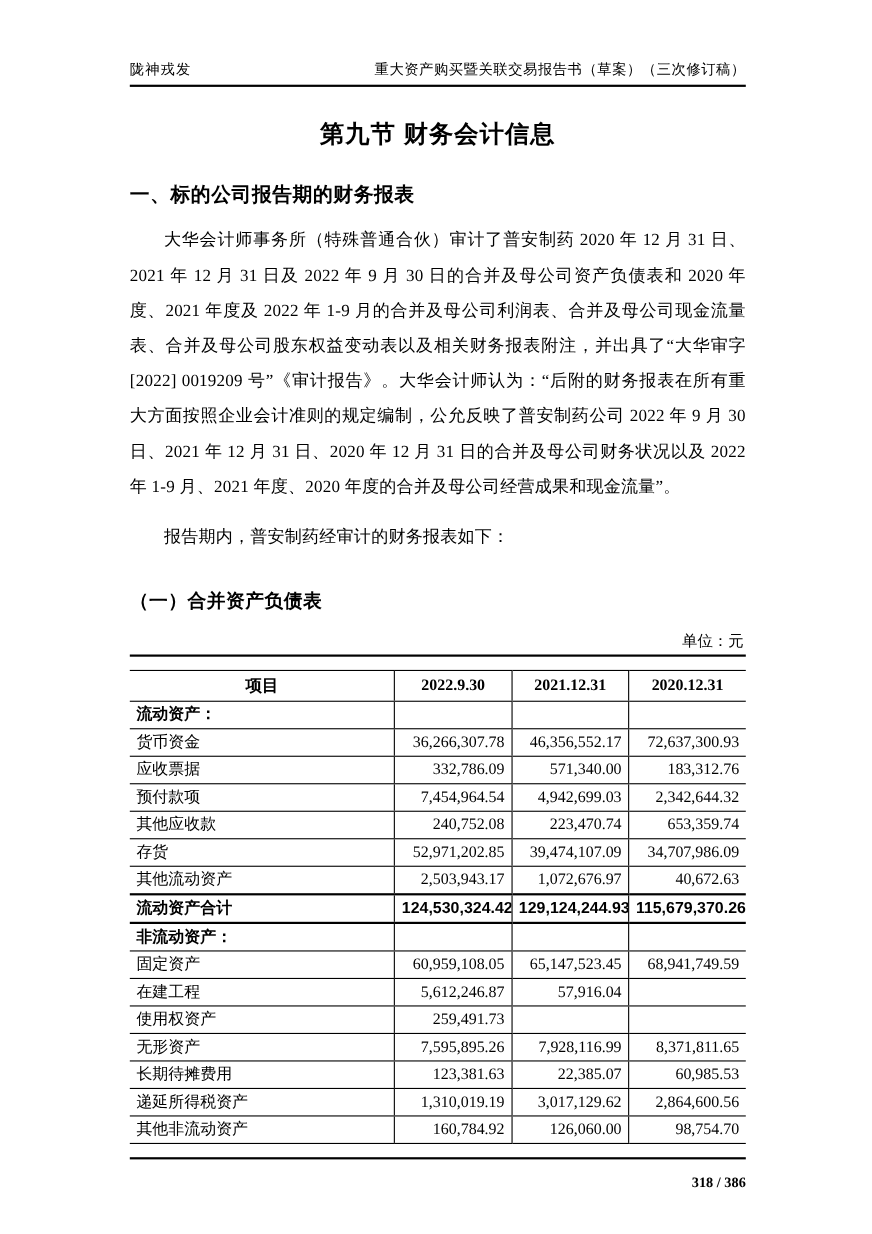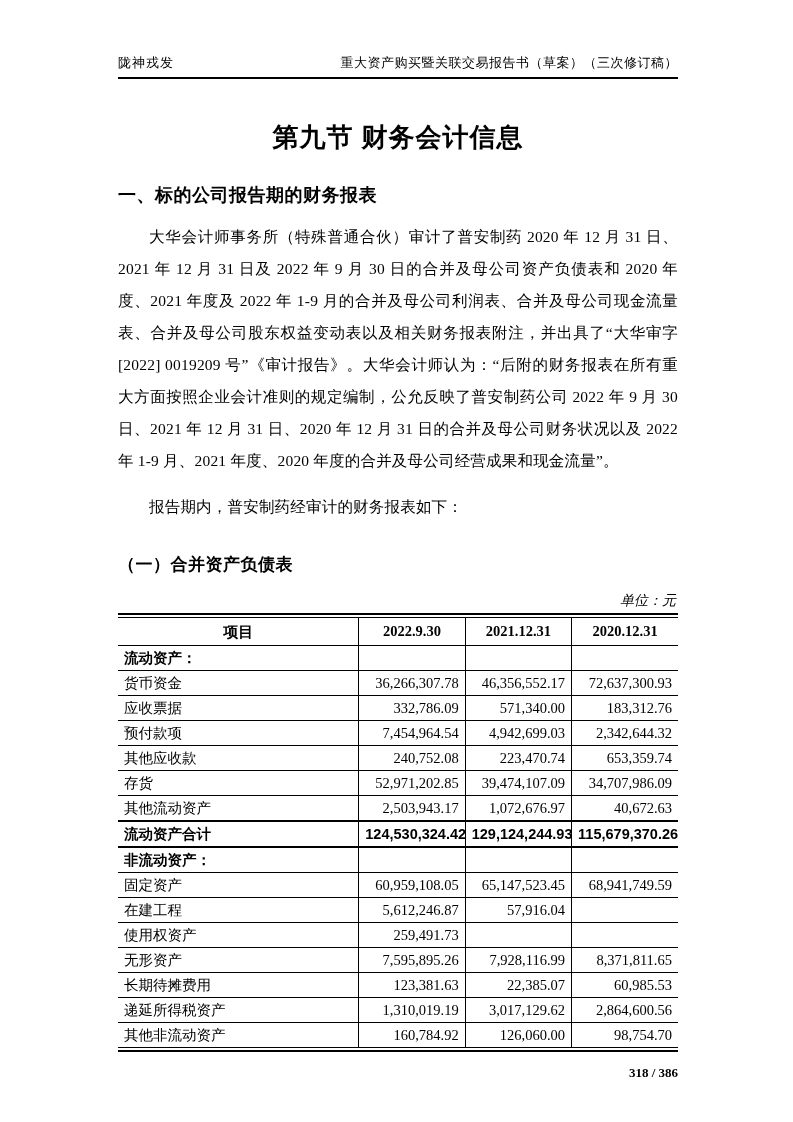--- a/index.html
+++ b/index.html
@@ -17,25 +17,25 @@
   .doc-header{
     display:flex;justify-content:space-between;align-items:flex-end;
     font-size:13px;
     padding-bottom:5px;
     border-bottom:2px solid #000;
   }
   .doc-header .hdr-left{letter-spacing:1px;font-family:Liberation Mono, monospace;}
   .doc-header .hdr-right{letter-spacing:0.5px;}
   
   .doc-title{
-    margin-top:41px;
+    margin-top:28px;
     text-align:center;
     font-family:"Liberation Sans","DejaVu Sans",sans-serif;
     font-weight:bold;
-    font-size:26px;
+    font-size:22px;
     letter-spacing:1px;
   }
   .sec-heading{
     margin-top:28px;
     font-family:"Liberation Sans","DejaVu Sans",sans-serif;
     font-weight:bold;
     font-size:18px;
     letter-spacing:0.5px;
   }
   .body-para{
@@ -51,28 +51,27 @@
     font-family:"Liberation Sans","DejaVu Sans",sans-serif;
     font-weight:bold;
     font-size:17px;
     letter-spacing:0.5px;
   }
   .unit-note{
     margin-top:16px;
     text-align:right;
     font-size:14px;
     padding-right:2px;
-    font-style:italic;
   }
   
   .tbl-wrap{
     margin-top:3px;
     border-top:2.5px solid #000;
     border-bottom:2.5px solid #000;
-    padding:2px 0;
+    padding:12px 0;
   }
   table.fin-table{
     width:100%;
     border-collapse:collapse;
     table-layout:fixed;
     font-size:14.5px;
   }
   .fin-table col.c-item{width:43%;}
   .fin-table col.c-val{width:19%;}
   .fin-table th,.fin-table td{

